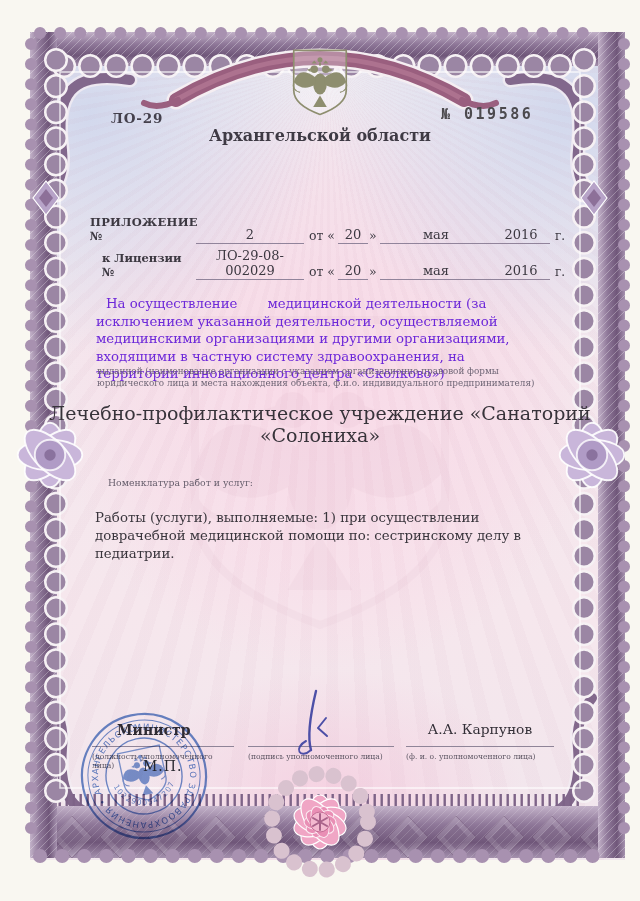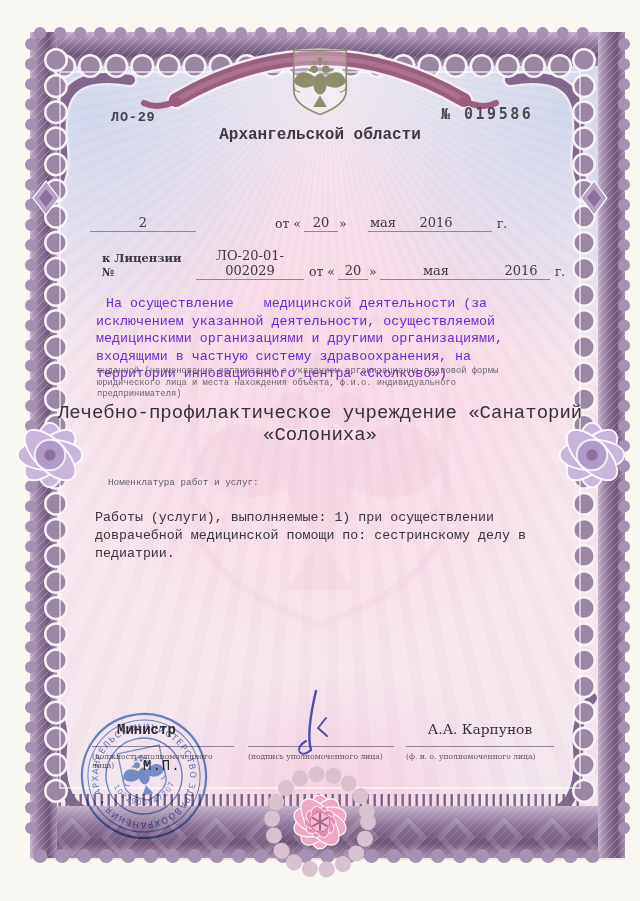--- a/index.html
+++ b/index.html
@@ -9,21 +9,21 @@
   
   .doc-bg{position:absolute;left:30px;top:32px;width:595px;height:828px;z-index:1;
     background:
       repeating-conic-gradient(from -55deg at 50% 4%, rgba(196,146,172,0.055) 0deg 1.1deg, rgba(255,255,255,0) 1.1deg 2.6deg),
       radial-gradient(circle at 10% 10%, rgba(205,213,236,.85) 0%, rgba(205,213,236,0) 26%),
       radial-gradient(circle at 90% 10%, rgba(205,213,236,.85) 0%, rgba(205,213,236,0) 26%),
       radial-gradient(ellipse 60% 45% at 50% 42%, rgba(249,216,230,.95) 0%, rgba(249,216,230,.45) 55%, rgba(249,216,230,0) 78%),
       radial-gradient(ellipse 55% 25% at 50% 92%, rgba(246,205,223,.8) 0%, rgba(246,205,223,0) 60%),
       linear-gradient(180deg,#eeebf2 0%,#f3e8ee 30%,#f6e7ed 70%,#f1e6ed 100%);}
   .frame-svg{z-index:2;}
-  .txt{position:absolute;z-index:5;color:#3b373e;font-family:Liberation Mono, monospace;}
+  .txt{position:absolute;z-index:5;color:#3b373e;}
   .form-code{left:111px;top:110px;font-size:13.5px;font-weight:700;letter-spacing:.8px;color:#44404c;}
   .serial{left:441px;top:105px;font-family:"DejaVu Sans Mono","Liberation Mono",monospace;
           font-size:15px;font-weight:600;letter-spacing:2.5px;color:#4c4a4e;text-align:right;}
   .title{left:0;top:126px;width:640px;text-align:center;font-weight:700;font-size:16px;line-height:19px;color:#3e3a44;}
   .row{position:absolute;left:90px;width:476px;display:grid;z-index:5;
        grid-template-columns:106px 1fr 34px 30px 12px 112px 58px 16px;
        align-items:end;font-size:13px;color:#3c3841;}
   .row-appendix{top:215px;}
   .row-license{top:248px;}
   .lbl{font-size:11.5px;font-weight:700;letter-spacing:.3px;padding-bottom:1px;}
@@ -190,32 +190,33 @@
   </g>
 </svg>
 
 <div class="txt form-code">ЛО-29</div>
 <div class="txt serial">№ 019586</div>
 <div class="txt title">
   <div>Архангельской области</div>
 </div>
 
 <div class="row row-appendix">
+  <span class="lbl">ПРИЛОЖЕНИЕ №</span>
   <span class="blank">2</span>
   <span class="from">от «</span>
   <span class="blank">20</span>
   <span class="qc">»</span>
   <span class="blank">мая</span>
   <span class="blank">2016</span>
   <span class="gsuf">г.</span>
 </div>
 
 <div class="row row-license">
   <span class="lbl-lic">к Лицензии №</span>
-  <span class="blank">ЛО-20-01-002029</span>
+  <span class="blank">ЛО-29-08-002029</span>
   <span class="from">от «</span>
   <span class="blank">20</span>
   <span class="qc">»</span>
   <span class="blank">мая</span>
   <span class="blank">2016</span>
   <span class="gsuf">г.</span>
 </div>
 
 <div class="txt activity">
   <span class="intro">На осуществление</span><span>медицинской  деятельности (за исключением указанной деятельности, осуществляемой медицинскими организациями и другими организациями, входящими в частную систему здравоохранения, на территории инновационного центра «Сколково»)</span>

